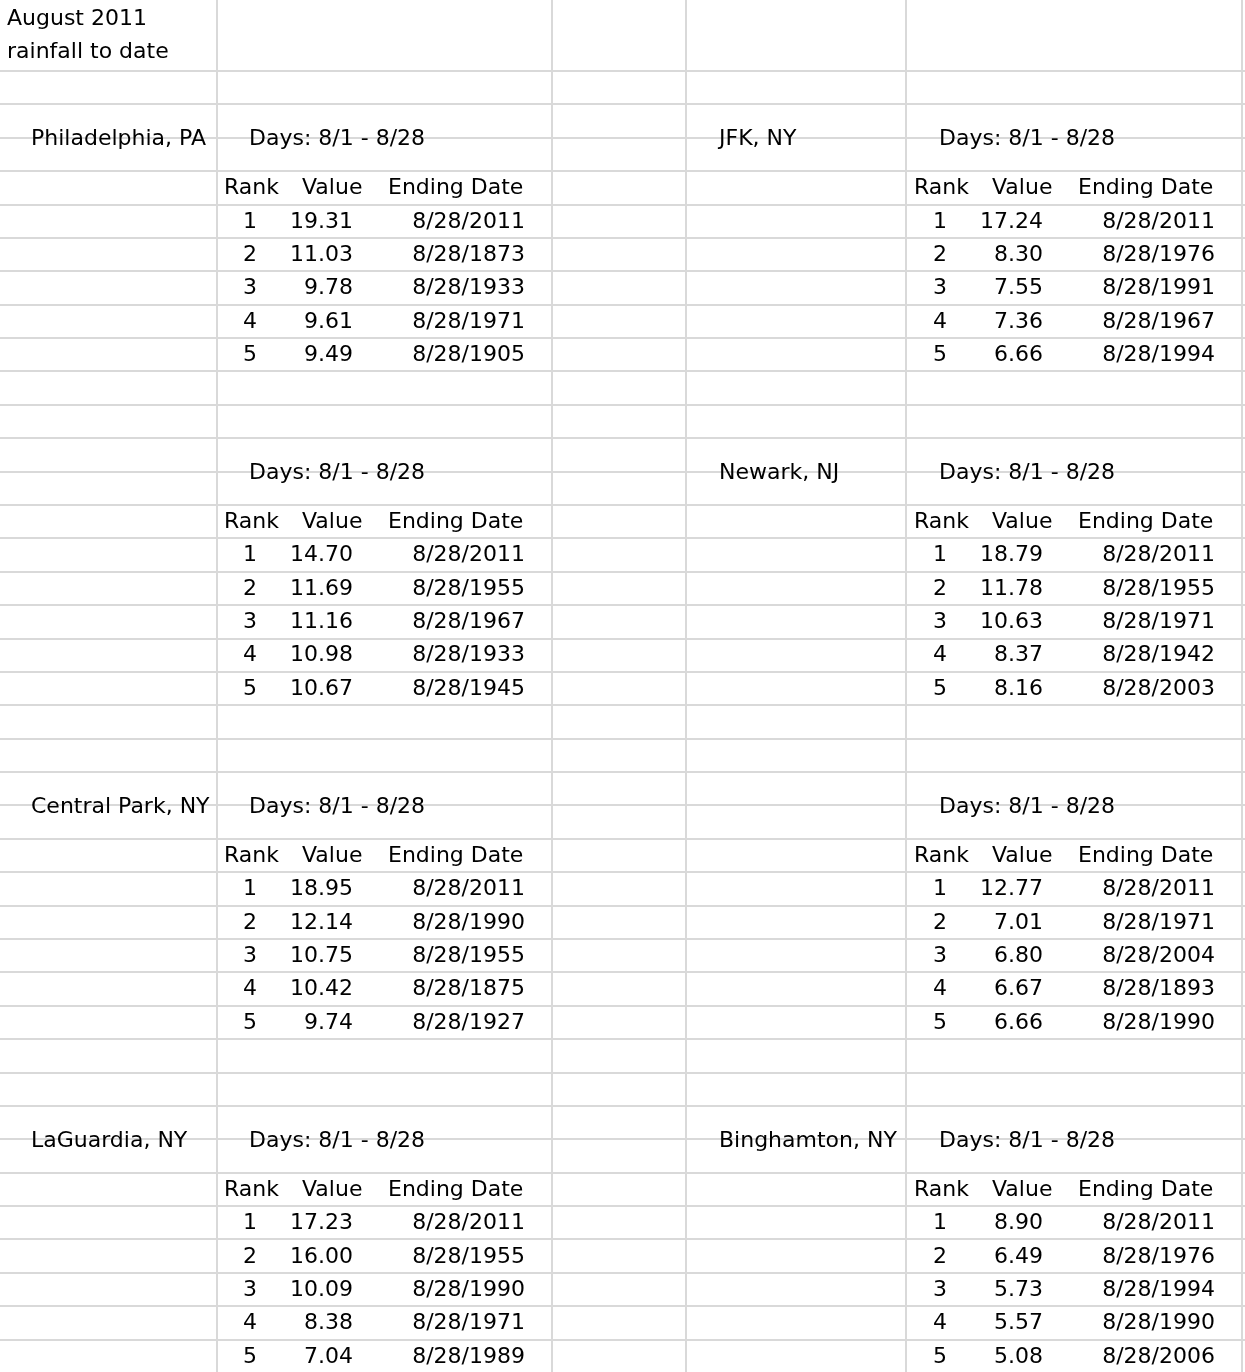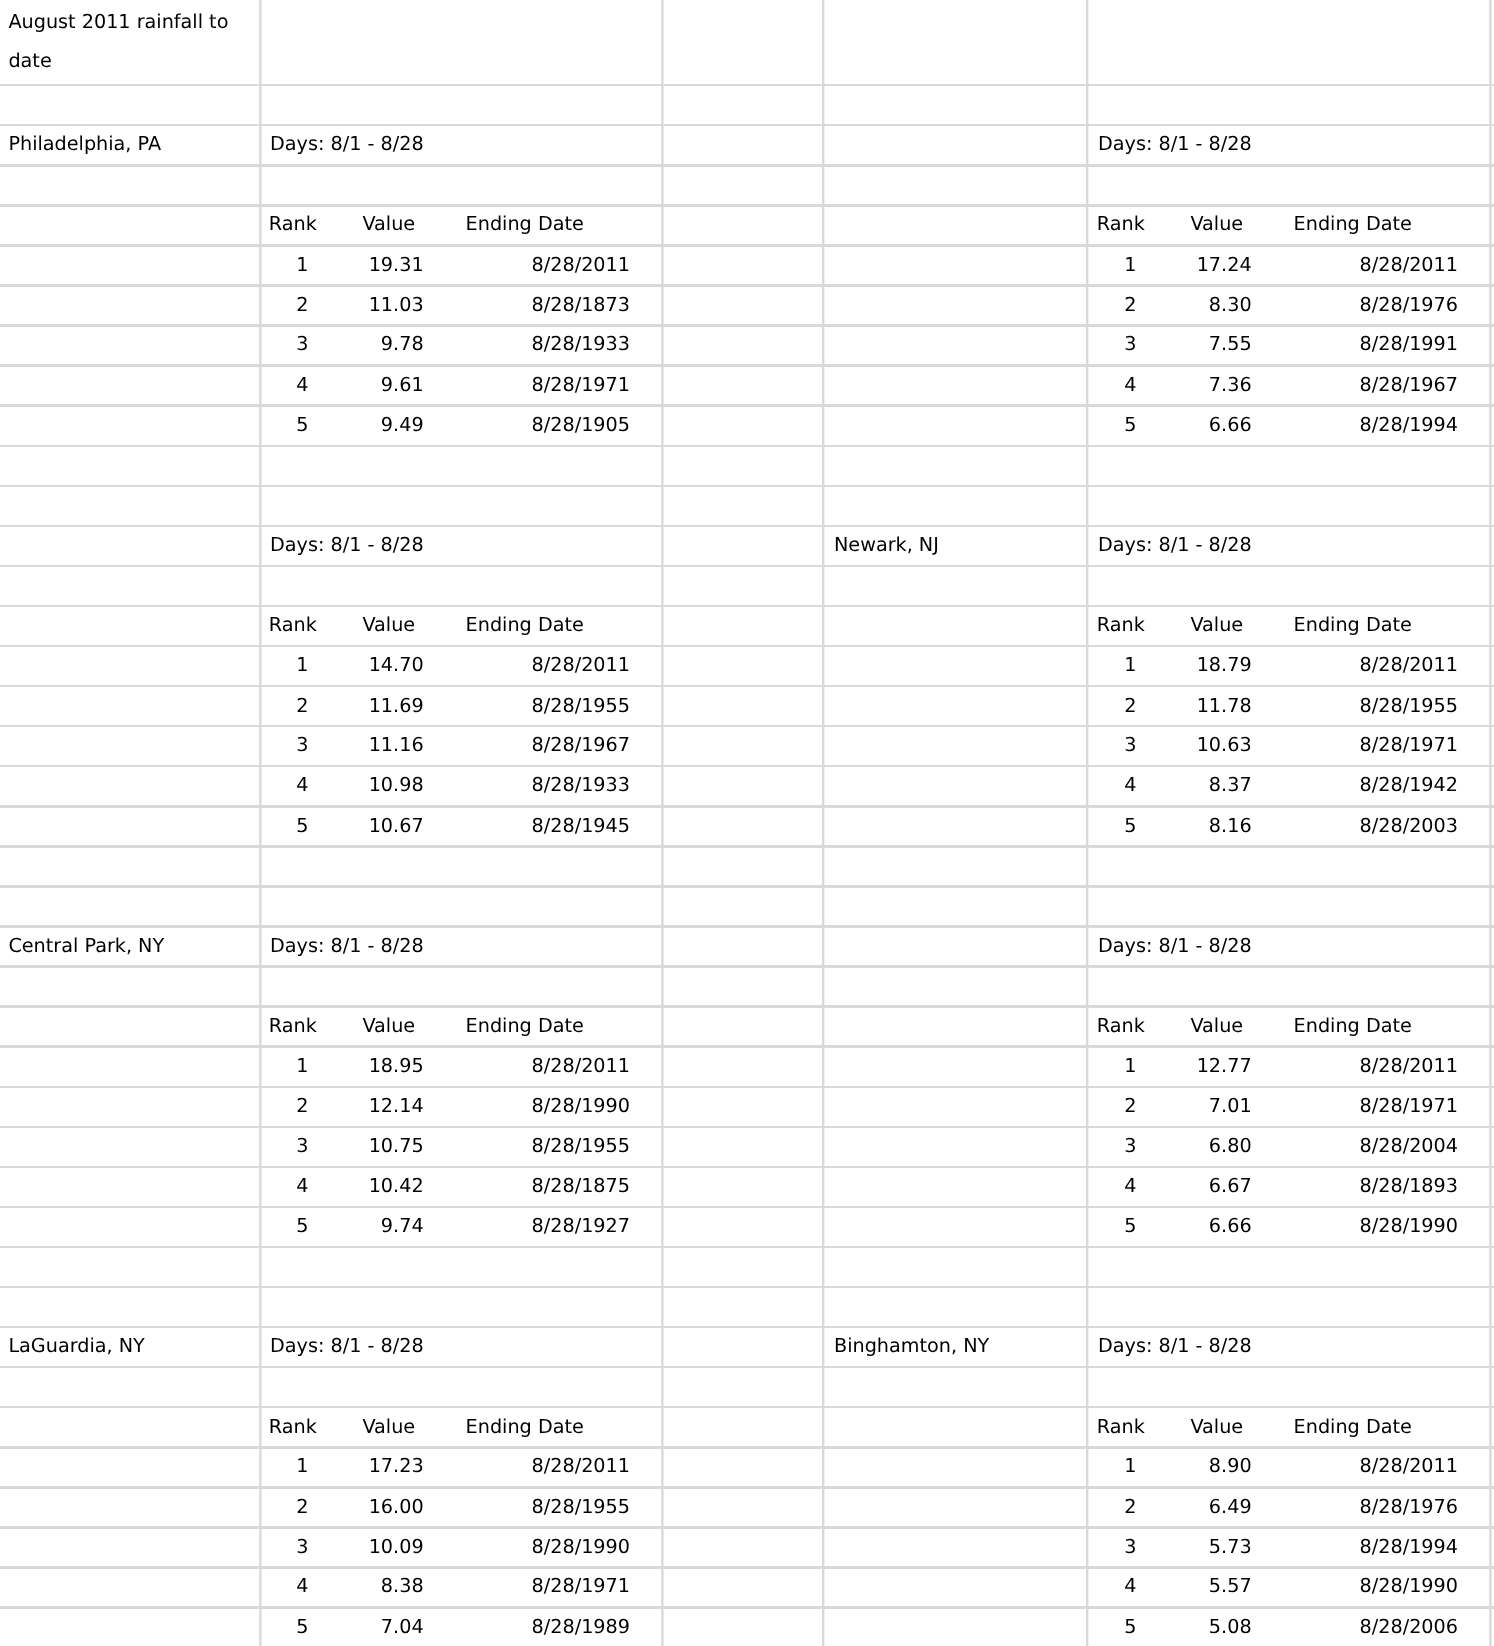--- a/index.html
+++ b/index.html
@@ -1,38 +1,38 @@
 <!DOCTYPE html>
 <html><head>
 <meta charset="utf-8">
 <style>
   html,body{margin:0;padding:0;background:#fff;}
   .sheet{
     position:relative;
     width:1245px;height:1372px;
     background:#ffffff;
     font-family:"DejaVu Sans","Liberation Sans",sans-serif;
-    font-size:16px;color:#000;
+    font-size:22px;color:#000;
     overflow:hidden;
   }
   
   .hlines{
     position:absolute;left:0;right:0;top:70px;bottom:0;
     background:repeating-linear-gradient(to bottom,
       #d9d9d9 0,#d9d9d9 2px,transparent 2px,transparent 33.385px);
   }
   .vline{position:absolute;top:0;bottom:0;width:2px;background:#d9d9d9;}
   
   .title-cell{
     position:absolute;left:0;top:0;width:210px;height:70px;
     padding:1px 0 0 7px;line-height:33px;
   }
   
   .band{position:absolute;left:0;width:1245px;height:268px;}
-  .cell{position:absolute;top:0;height:33.4px;line-height:33.4px;white-space:nowrap;overflow:hidden;}
+  .cell{position:absolute;top:18px;height:33.4px;line-height:33.4px;white-space:nowrap;overflow:hidden;margin-left:24px;}
   .cA{left:0;width:210px;padding-left:7px;}
   .cB{left:217px;width:328px;padding-left:8px;}
   .cD{left:687px;width:212px;padding-left:8px;}
   .cE{left:907px;width:328px;padding-left:8px;}
   
   .thead{position:absolute;top:66.8px;width:336px;height:24px;line-height:33.4px;}
   .thead span{position:absolute;top:0;white-space:nowrap;}
   .h1{left:7px;} .h2{left:85px;} .h3{left:171px;}
   .tB{left:217px;} .tE{left:907px;}
   
@@ -52,20 +52,21 @@
   <div class="vline" style="left:551px"></div>
   <div class="vline" style="left:685px"></div>
   <div class="vline" style="left:905px"></div>
   <div class="vline" style="left:1241px"></div>
 
   <div class="title-cell">August 2011 rainfall to date</div>
 
   <div class="band" style="top:103.4px">
     <div class="cell cA">Philadelphia, PA</div>
     <div class="cell cB">Days: 8/1 - 8/28</div>
+    <div class="cell cD">JFK, NY</div>
     <div class="cell cE">Days: 8/1 - 8/28</div>
 
     <div class="thead tB">
       <span class="h1">Rank</span>
       <span class="h2">Value</span>
       <span class="h3">Ending Date</span>
     </div>
     <div class="thead tE">
       <span class="h1">Rank</span>
       <span class="h2">Value</span>

